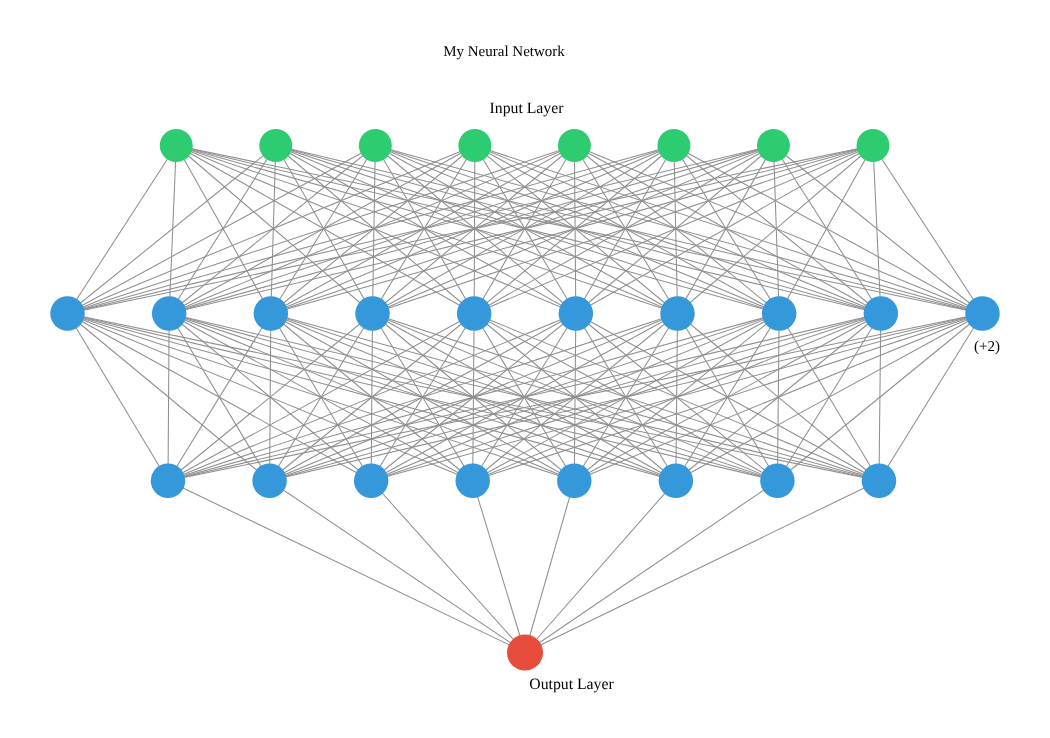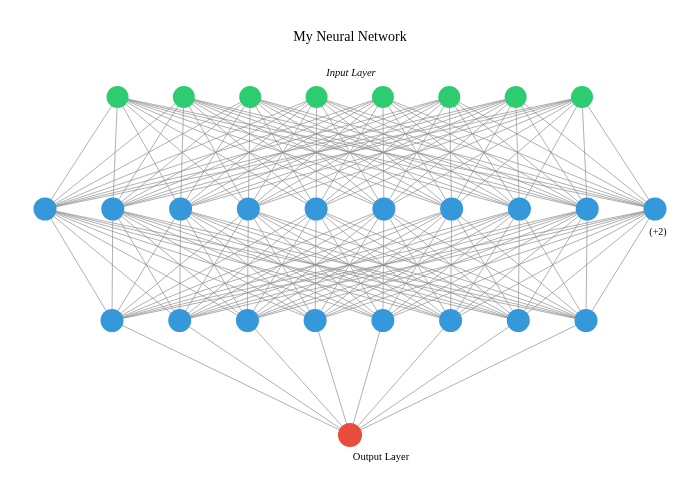--- a/index.html
+++ b/index.html
@@ -20,22 +20,22 @@
     left: 0;
     top: 0;
   }
   .lbl {
     position: absolute;
     transform: translateX(-50%);
     color: #000000;
     white-space: nowrap;
     line-height: 1;
   }
-  .lbl.title        { left: 350px; top: 30px;  font-size: 14px; }
-  .lbl.input-layer  { left: 351px; top: 68px;  font-size: 10.5px; font-style: italic; }
+  .lbl.title        { left: 336px; top: 30px;  font-size: 10px; }
+  .lbl.input-layer  { left: 351px; top: 68px;  font-size: 10.5px; }
   .lbl.output-layer { left: 350px; top: 452px; font-size: 10.5px; margin-left: 31px; }
   .lbl.overflow     { left: 658px; top: 227px; font-size: 10px; }
 </style>
 </head>
 <body>
 
 <div class="figure">
   <svg width="700" height="492" viewBox="0 0 700 492">
       <line x1="117.5" y1="97" x2="45" y2="209" stroke="#8f8f8f" stroke-width="0.7"></line>
       <line x1="117.5" y1="97" x2="112.77777777777777" y2="209" stroke="#8f8f8f" stroke-width="0.7"></line>

